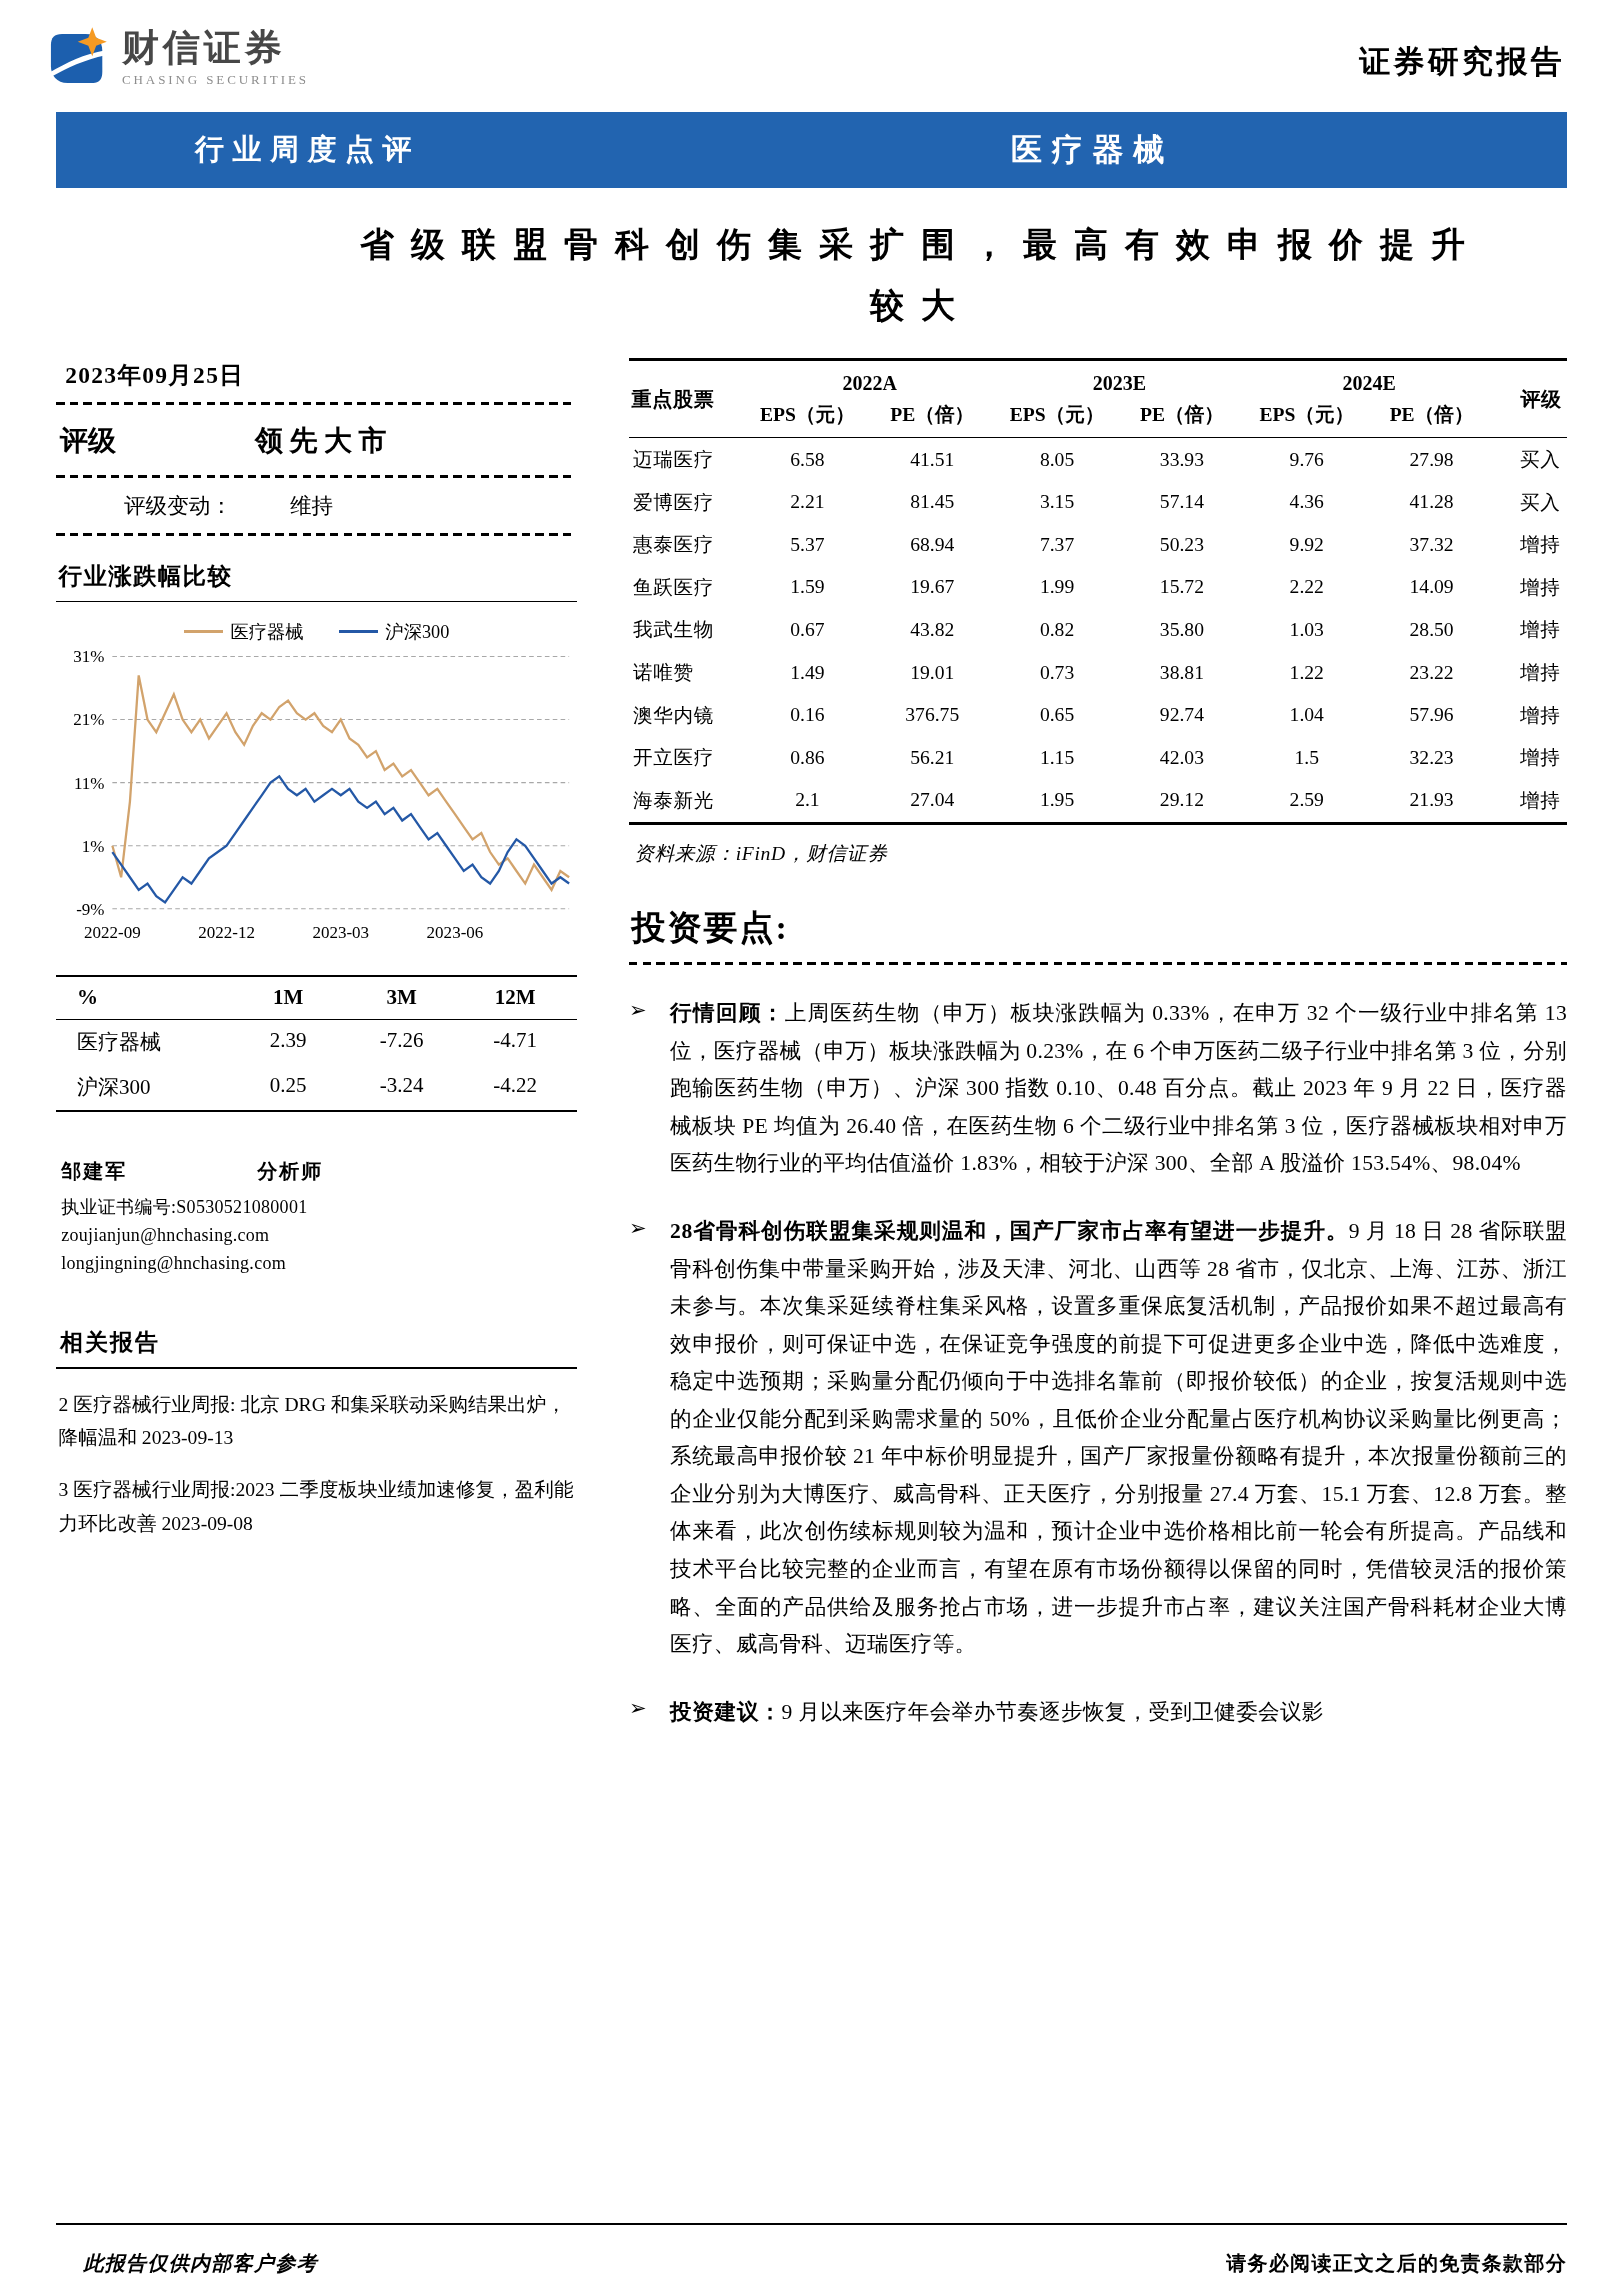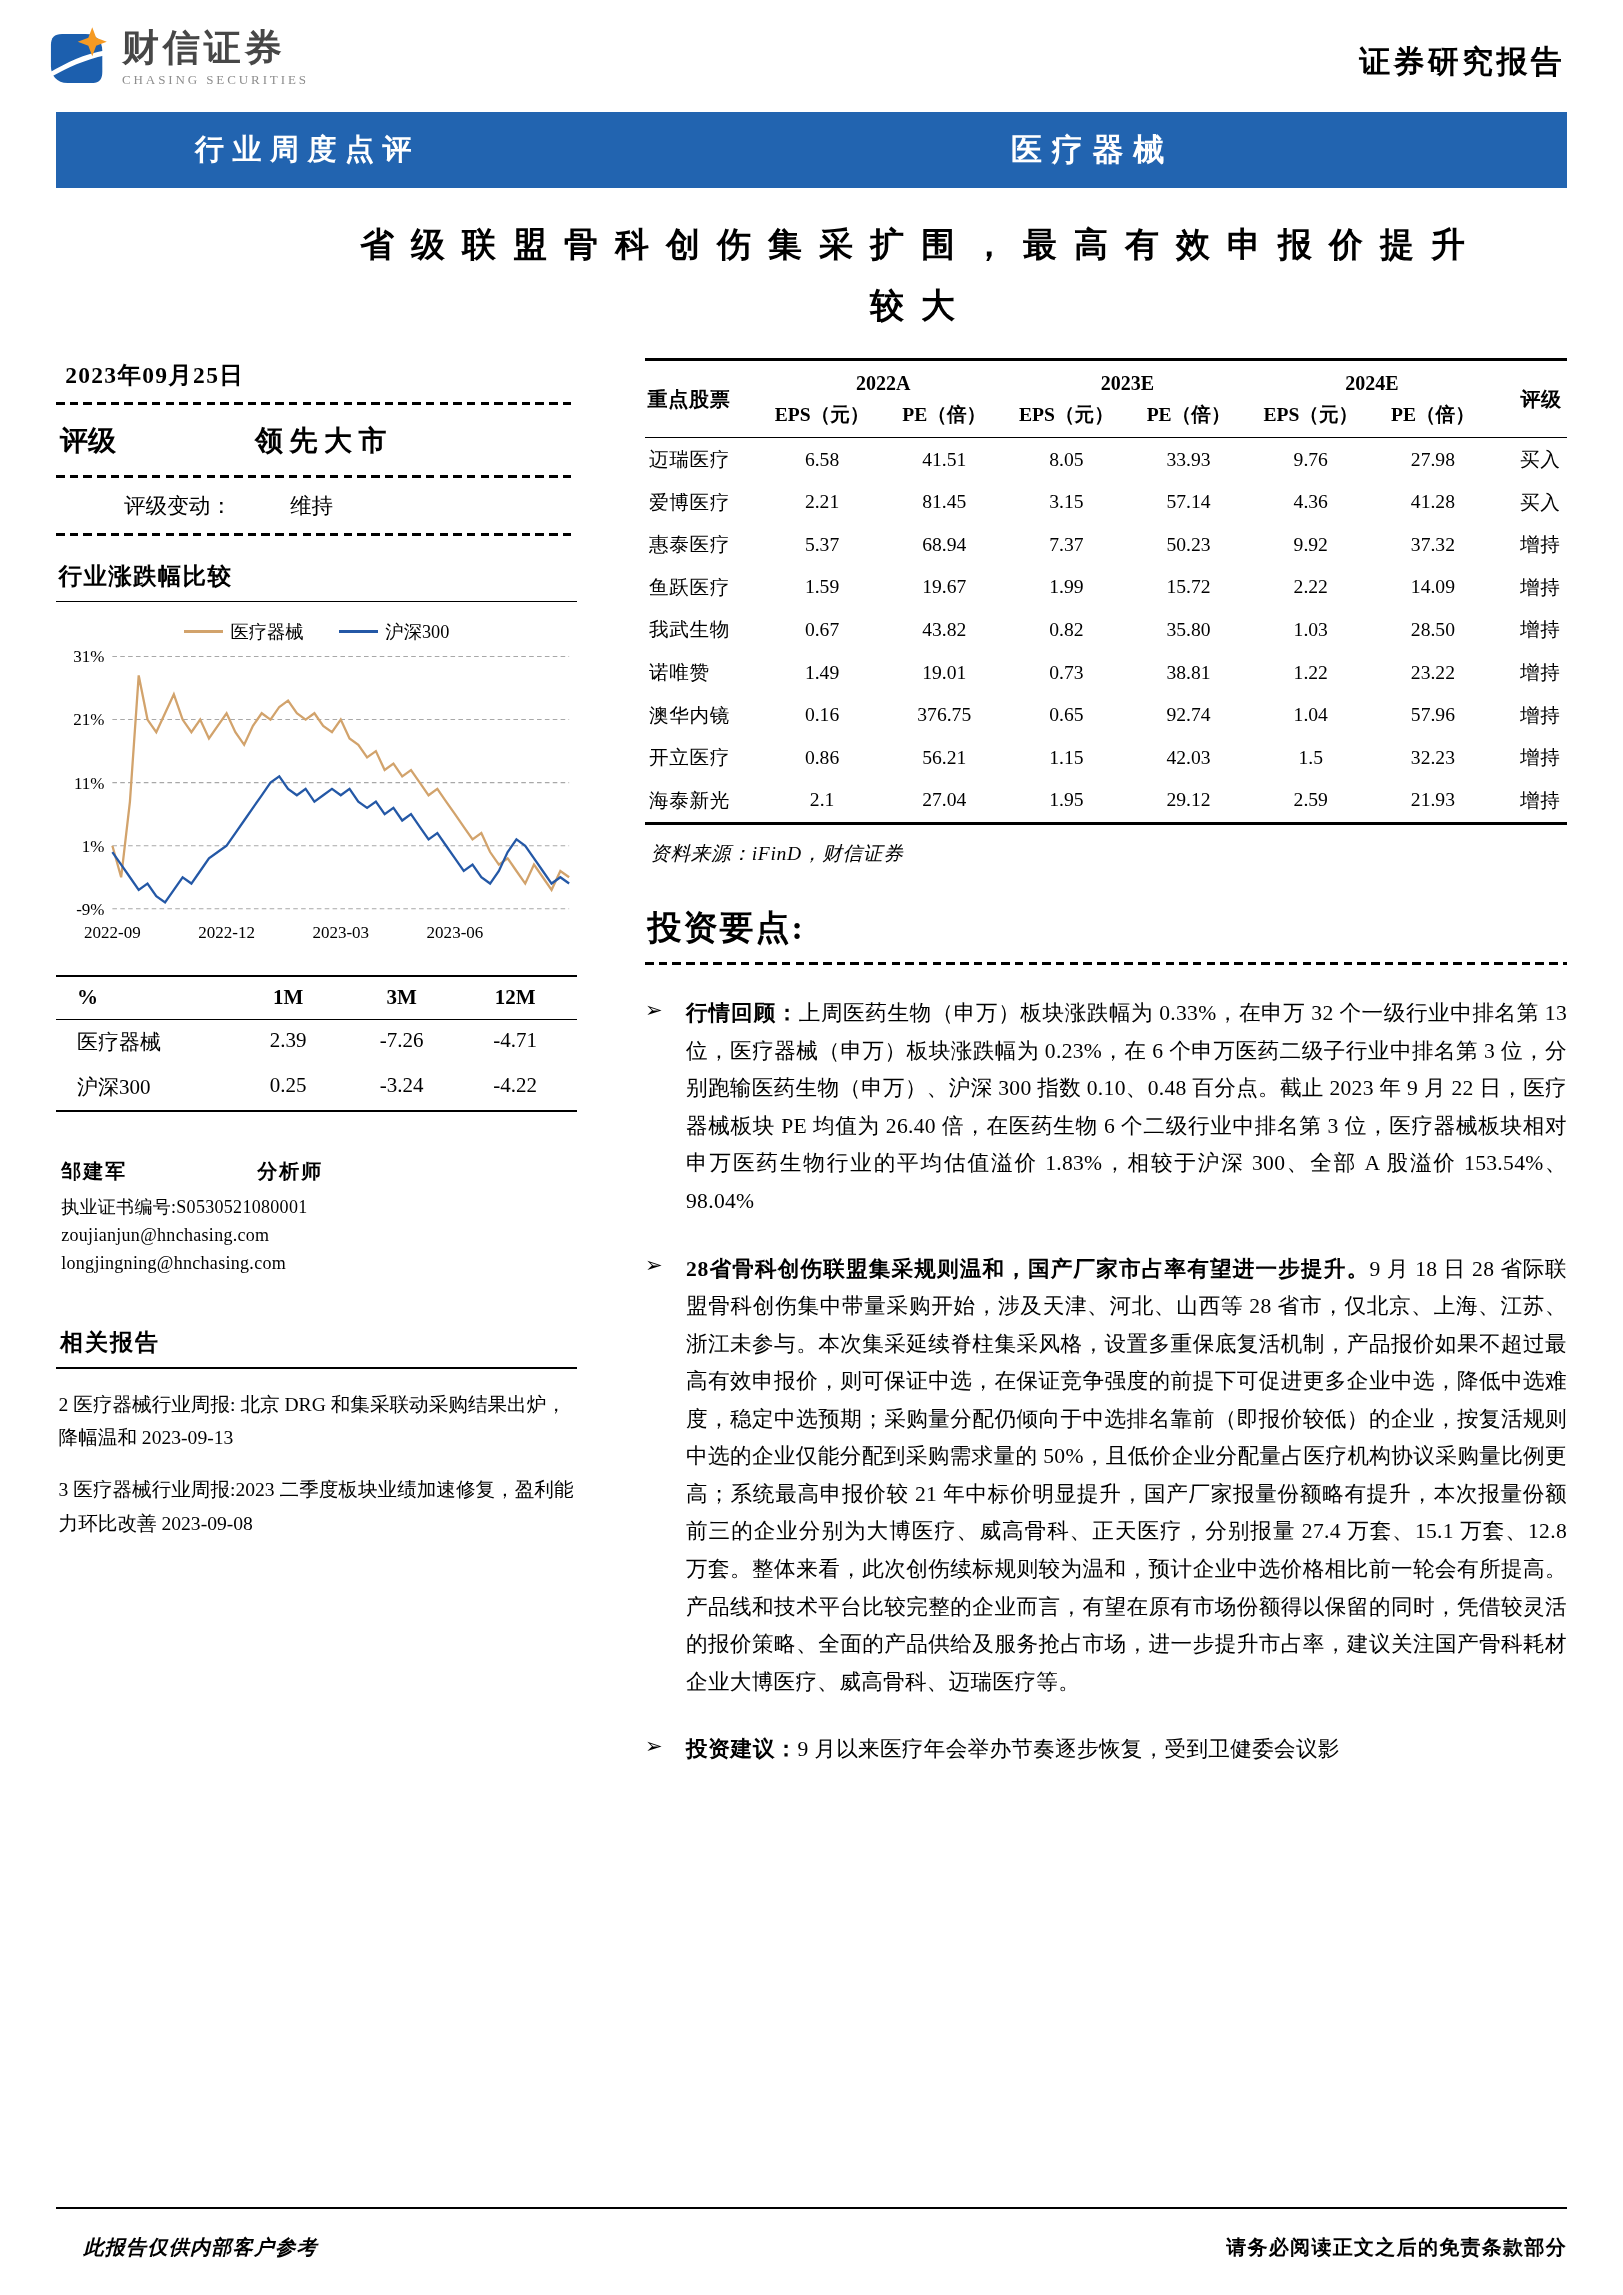--- a/index.html
+++ b/index.html
@@ -18,21 +18,21 @@
 
   
   .banner{display:flex;align-items:stretch;margin:19.6px 56px 0;height:76px;background:#2264b0;}
   .banner-left{flex:none;width:562px;display:flex;align-items:center;padding-left:139px;color:#fff;font-size:29px;font-weight:bold;letter-spacing:8.5px;}
   .banner-right{flex:1;display:flex;align-items:center;justify-content:center;color:#fff;font-size:31px;font-weight:bold;letter-spacing:9.8px;}
 
   
   .report-title{margin:27.5px 56px 0 275px;text-align:center;font-weight:bold;font-size:34px;line-height:1.78;letter-spacing:17px;}
 
   
-  .columns{display:flex;gap:68px;margin:22px 56px 0;align-items:flex-start;}
+  .columns{display:flex;gap:52px;margin:22px 56px 0;align-items:flex-start;}
   .left-col{flex:none;width:521px;}
   .right-col{flex:1;min-width:0;}
 
   
   .date-line{font-size:23.5px;font-weight:bold;padding:1.3px 0 10.5px 9.2px;letter-spacing:1.3px;}
   .hdash{height:3.3px;background:repeating-linear-gradient(90deg,#000 0 8.5px,transparent 8.5px 13.7px);}
   .rating-row{display:flex;align-items:baseline;padding:17px 6.5px 14.4px 3.9px;font-size:28px;font-weight:bold;}
   .rating-value{margin-left:139px;letter-spacing:6.5px;}
   .rating-change-row{display:flex;padding:13px 0 13px 68px;font-size:21.6px;}
   .rating-change-value{margin-left:58px;}
@@ -74,21 +74,21 @@
   .td.rating{text-align:right;padding-right:6.5px;letter-spacing:0.7px;}
   .source{font-size:19.6px;font-style:italic;margin-top:15.7px;padding-left:5.2px;letter-spacing:0.7px;}
 
   .points-title{margin-top:38px;font-size:34px;font-weight:bold;letter-spacing:2px;padding:0 0 10.5px 2.6px;}
   .bullet{display:flex;margin-top:30px;}
   .bullet-marker{flex:none;width:41px;font-size:21px;padding-top:2.6px;font-family:"DejaVu Sans",sans-serif;}
   .bullet-text{flex:1;font-size:21.6px;line-height:1.74;text-align:justify;letter-spacing:0.3px;}
   .bullet-text b{letter-spacing:0.7px;}
 
   
-  .footer{margin-top:auto;padding:46px 56px 34px;}
+  .footer{margin-top:auto;padding:46px 56px 18px;}
   .footer-line{border-top:2.6px solid #000;}
   .footer-row{display:flex;justify-content:space-between;margin-top:25px;font-size:20px;font-weight:bold;}
   .footer-left{font-style:italic;padding-left:27.5px;letter-spacing:1.3px;}
   .footer-right{letter-spacing:1.3px;}
 </style>
 </head>
 <body>
 
 <div class="page">
 

